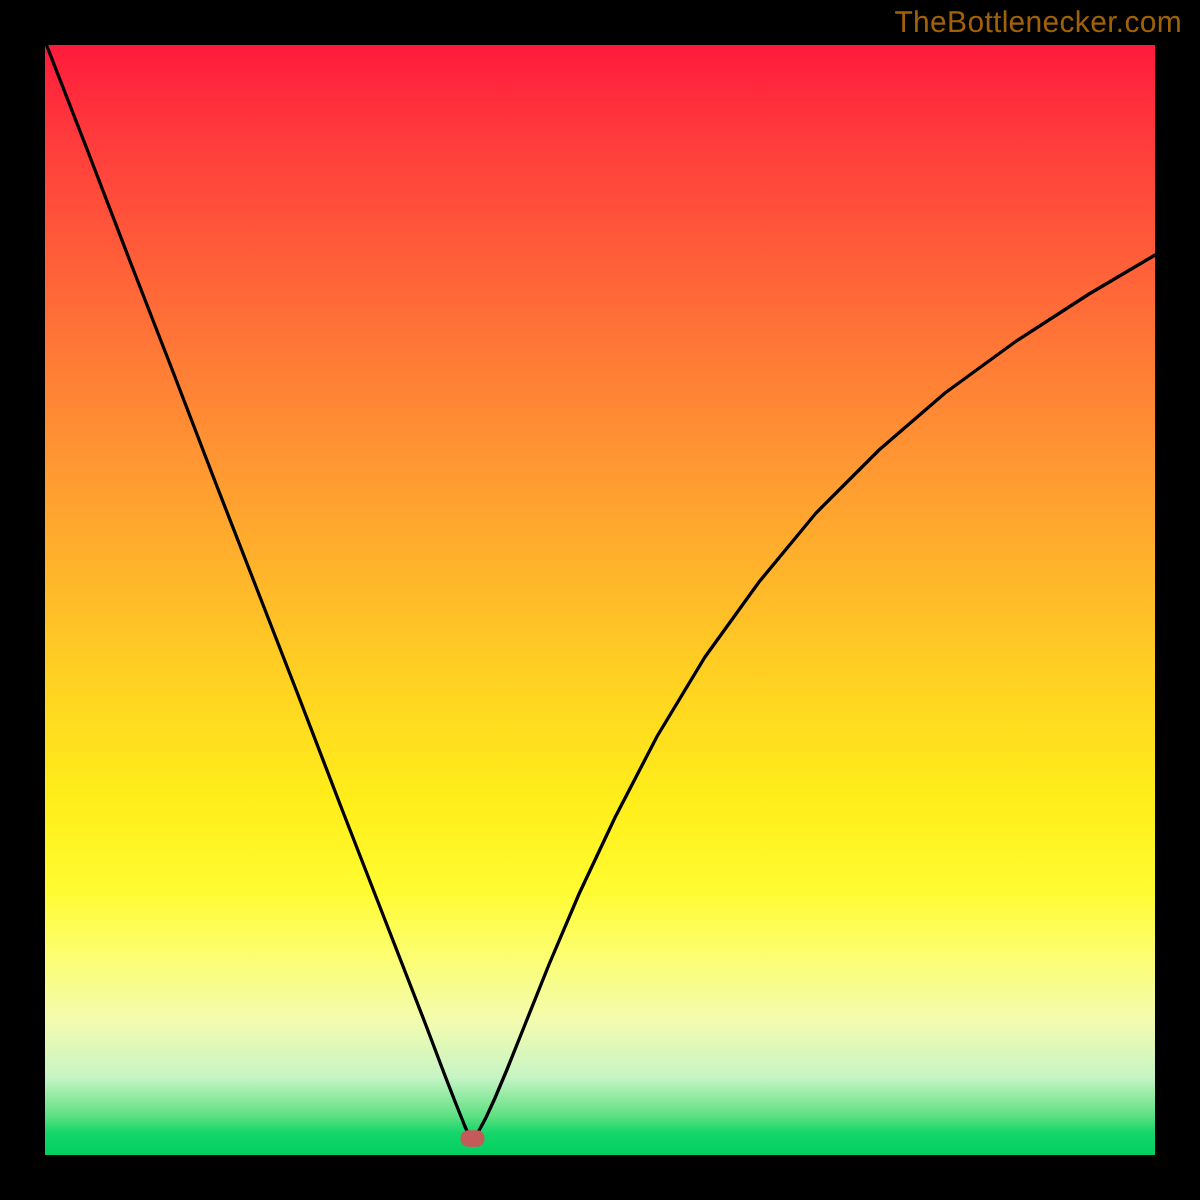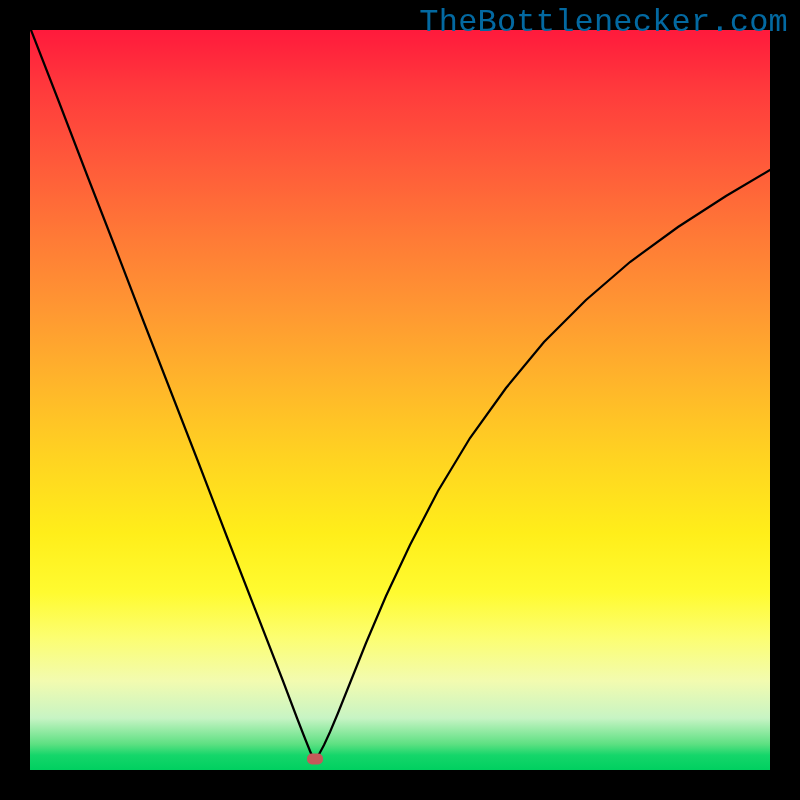--- a/index.html
+++ b/index.html
@@ -7,23 +7,23 @@
   .outer {
     width: 800px;
     height: 800px;
     background: #000;
     position: relative;
   }
   .watermark {
     position: absolute;
     top: 4px;
     right: 12px;
-    color: #0369a1;
-    font-family: Liberation Mono, monospace;
-    font-size: 32px;
+    color: #a16207;
+    font-family: Liberation Sans, sans-serif;
+    font-size: 20px;
     letter-spacing: 0.2px;
     z-index: 5;
   }
   .plot-area {
     position: absolute;
     left: 30px;
     top: 30px;
     width: 740px;
     height: 740px;
     overflow: hidden;

